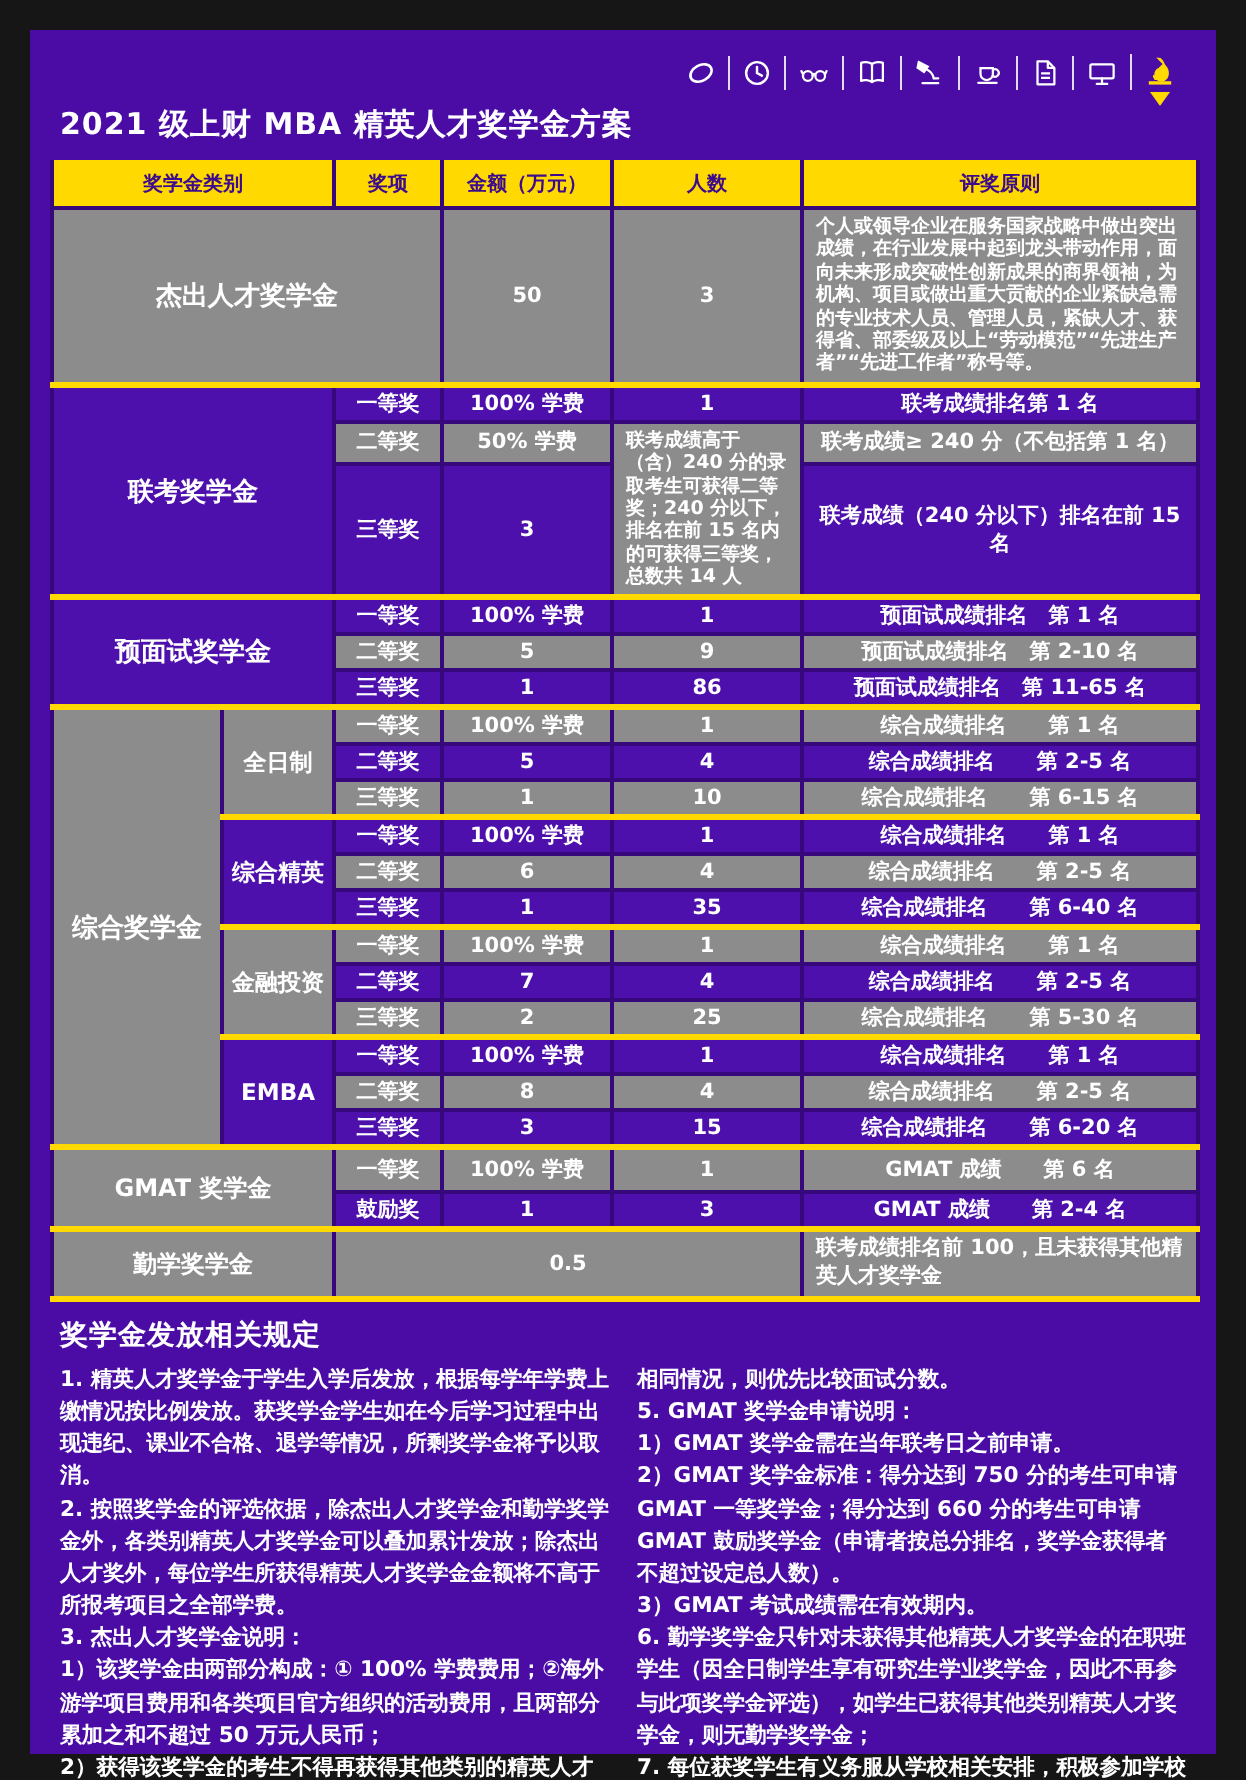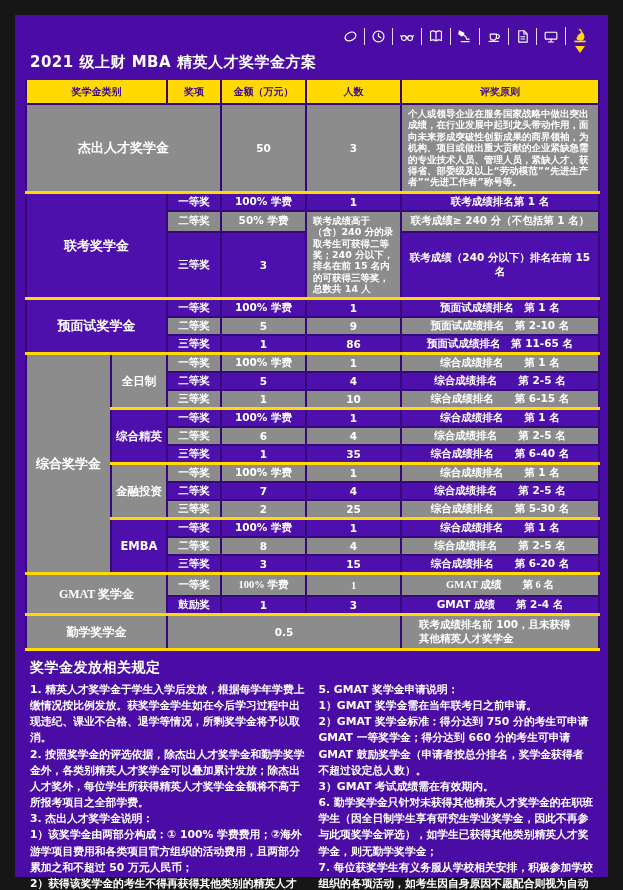--- a/index.html
+++ b/index.html
@@ -32,21 +32,21 @@
   tr.rg>td{background:var(--gray);}
   tr.rp>td{background:var(--cellp);}
   td.cg{background:var(--gray);text-align:center;}
   td.cat{font-size:13px;}
   td.sub{font-size:11.5px;}
   td.v{font-size:10.5px;}
   td.crit{font-size:10.5px;}
   td.tl{text-align:left;}
   td.small{font-size:9.5px;line-height:1.2;padding:3px 6px;margin-left:40px;}
   tr.h80{height:80px;} tr.h18{height:18px;} tr.h58{height:58px;} tr.h17{height:17px;}
-  tr.h15{height:15px;} tr.h22{height:22px;font-family:Liberation Serif, serif;} tr.h19{height:19px;} tr.h32{height:32px;}
+  tr.h15{height:15px;} tr.h22{height:22px;} tr.h19{height:19px;} tr.h32{height:32px;}
   
   .regs{padding:6px 5px 0;}
   .regs h2{font-size:14px;margin:2px 0 5px;letter-spacing:.5px;}
   .cols{display:flex;gap:14px;}
   .col{flex:1;font-size:10.8px;font-weight:bold;line-height:1.5;}
   .col p{margin:0;}
 </style>
 </head>
 <body>
 
@@ -263,37 +263,38 @@
     </tr>
     <tr class="rp h19">
       <td class="v">鼓励奖</td>
       <td class="v">1</td>
       <td class="v">3</td>
       <td class="crit">GMAT 成绩　　第 2-4 名</td>
     </tr>
     <tr class="rg bs h32">
       <td class="cat cg" colspan="2" style="font-size:12px">勤学奖学金</td>
       <td class="v" colspan="3">0.5</td>
-      <td class="crit tl" style="font-size:10.5px;line-height:1.3;padding:2px 17px">联考成绩排名前 100，且未获得其他精英人才奖学金</td>
+      <td class="crit tl" style="font-size:10.5px;line-height:1.3;padding:2px 6px">联考成绩排名前 100，且未获得其他精英人才奖学金</td>
     </tr>
   </tbody>
     </table>
 
   <div class="regs">
     <h2>奖学金发放相关规定</h2>
     <div class="cols">
       <div class="col">
         <p>1. 精英人才奖学金于学生入学后发放，根据每学年学费上缴情况按比例发放。获奖学金学生如在今后学习过程中出现违纪、课业不合格、退学等情况，所剩奖学金将予以取消。</p>
         <p>2. 按照奖学金的评选依据，除杰出人才奖学金和勤学奖学金外，各类别精英人才奖学金可以叠加累计发放；除杰出人才奖外，每位学生所获得精英人才奖学金金额将不高于所报考项目之全部学费。</p>
         <p>3. 杰出人才奖学金说明：</p>
         <p>1）该奖学金由两部分构成：① 100% 学费费用；②海外游学项目费用和各类项目官方组织的活动费用，且两部分累加之和不超过 50 万元人民币；</p>
         <p>2）获得该奖学金的考生不得再获得其他类别的精英人才奖学金；</p>
 
       </div>
       <div class="col">
+        <p>相同情况，则优先比较面试分数。</p>
         <p>5. GMAT 奖学金申请说明：</p>
         <p>1）GMAT 奖学金需在当年联考日之前申请。</p>
         <p>2）GMAT 奖学金标准：得分达到 750 分的考生可申请 GMAT 一等奖学金；得分达到 660 分的考生可申请 GMAT 鼓励奖学金（申请者按总分排名，奖学金获得者不超过设定总人数）。</p>
         <p>3）GMAT 考试成绩需在有效期内。</p>
         <p>6. 勤学奖学金只针对未获得其他精英人才奖学金的在职班学生（因全日制学生享有研究生学业奖学金，因此不再参与此项奖学金评选），如学生已获得其他类别精英人才奖学金，则无勤学奖学金；</p>
         <p>7. 每位获奖学生有义务服从学校相关安排，积极参加学校组织的各项活动，如考生因自身原因不愿配合则视为自动放弃奖学金评比资格；</p>
 
       </div>
     </div>
   </div>

